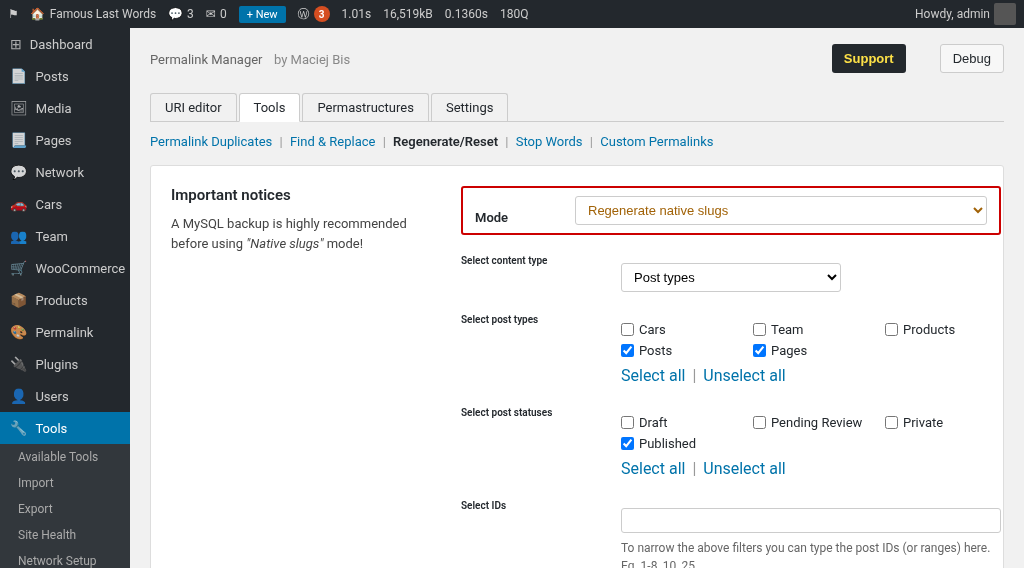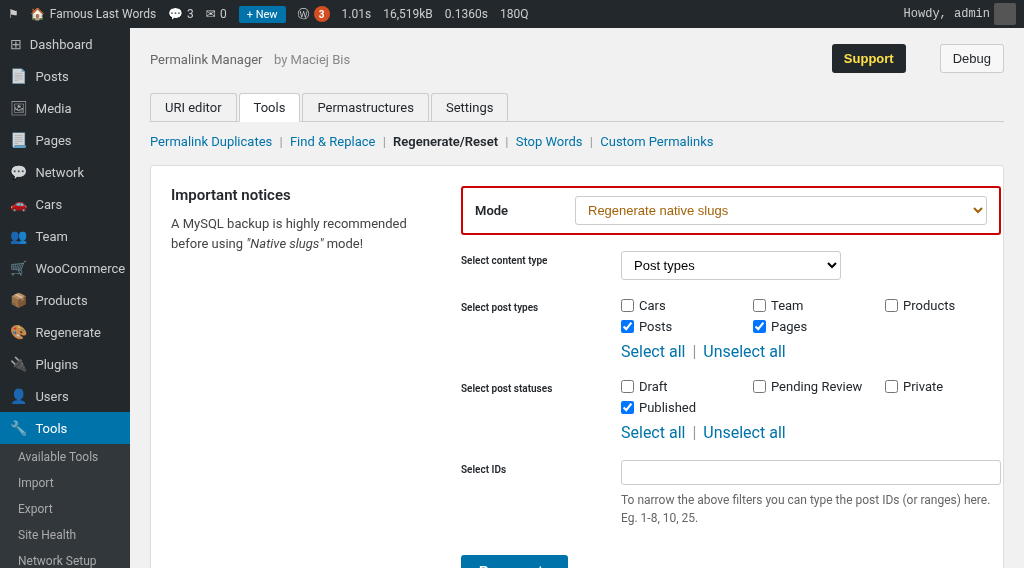--- a/index.html
+++ b/index.html
@@ -19,21 +19,21 @@
     }
     .admin-bar-item { display: flex; align-items: center; gap: 4px; color: #ccc; white-space: nowrap; }
     .admin-bar-badge {
       background: #d54e21;
       color: #fff;
       border-radius: 50%;
       width: 16px; height: 16px;
       display: inline-flex; align-items: center; justify-content: center;
       font-size: 10px; font-weight: bold;
     }
-    .admin-bar-right { margin-left: auto; font-family: Liberation Mono, monospace; }
+    .admin-bar-right { margin-left: auto; }
     .admin-bar-new {
       background: #0073aa;
       color: #fff;
       padding: 2px 8px;
       border-radius: 2px;
       font-size: 11px;
     }
 
     
     .layout { display: flex; flex: 1; overflow: hidden; }
@@ -115,21 +115,21 @@
     .left-col { width: 260px; flex-shrink: 0; }
     .right-col { flex: 1; }
 
     .important-notices-title { font-size: 15px; font-weight: 600; margin-bottom: 10px; }
     .notice-text { font-size: 13px; color: #444; line-height: 1.5; }
     .notice-text em { font-style: italic; }
 
     
     .mode-row {
       display: flex;
-      align-items: center;
+      align-items: flex-end;
       border: 2px solid #cc0000;
       border-radius: 3px;
       padding: 8px 12px;
       margin-bottom: 16px;
       background: #fff;
     }
     .mode-label { font-weight: 600; font-size: 13px; width: 100px; }
     .mode-select-wrap { flex: 1; }
     .mode-select {
       width: 100%;
@@ -148,21 +148,21 @@
       align-items: flex-start;
       margin-bottom: 18px;
     }
     .form-row-label {
       font-weight: 600;
       font-size: 10px;
       width: 160px;
       flex-shrink: 0;
       padding-top: 4px;
     }
-    .form-row-content { flex: 1; }
+    .form-row-content { flex: 1; margin-top: 12px; }
 
     .content-type-select {
       padding: 5px 8px;
       border: 1px solid #ccc;
       border-radius: 3px;
       font-size: 13px;
       background: #fff;
       width: 220px;
       appearance: auto;
     }
@@ -288,21 +288,21 @@
     <div class="sidebar-item">
       <span class="icon">🛒</span>
       <span>WooCommerce</span>
     </div>
     <div class="sidebar-item">
       <span class="icon">📦</span>
       <span>Products</span>
     </div>
     <div class="sidebar-item">
       <span class="icon">🎨</span>
-      <span>Regenerate</span>
+      <span>Permalink</span>
     </div>
     <div class="sidebar-item">
       <span class="icon">🔌</span>
       <span>Plugins</span>
     </div>
     <div class="sidebar-item">
       <span class="icon">👤</span>
       <span>Users</span>
     </div>
     <div class="sidebar-item active">

